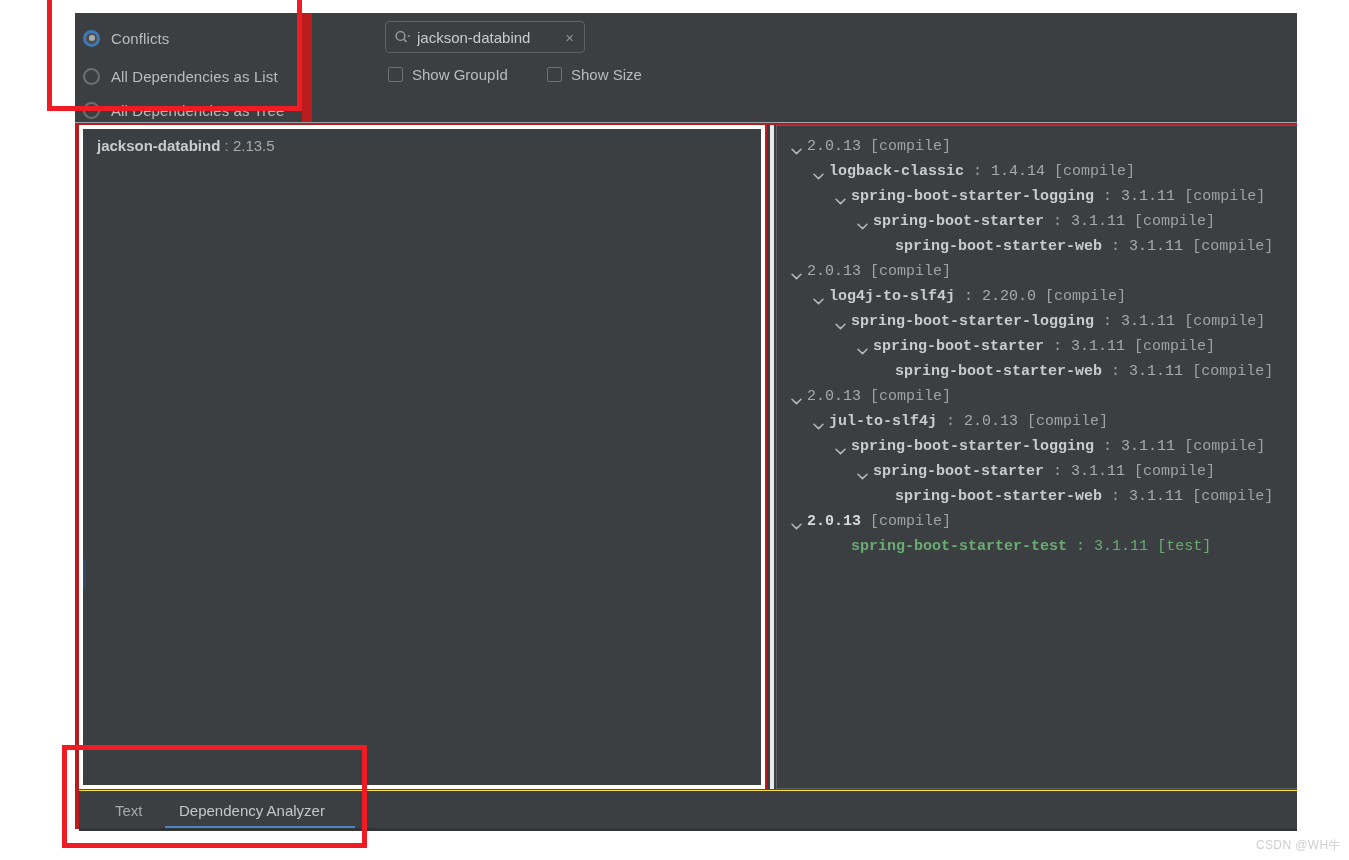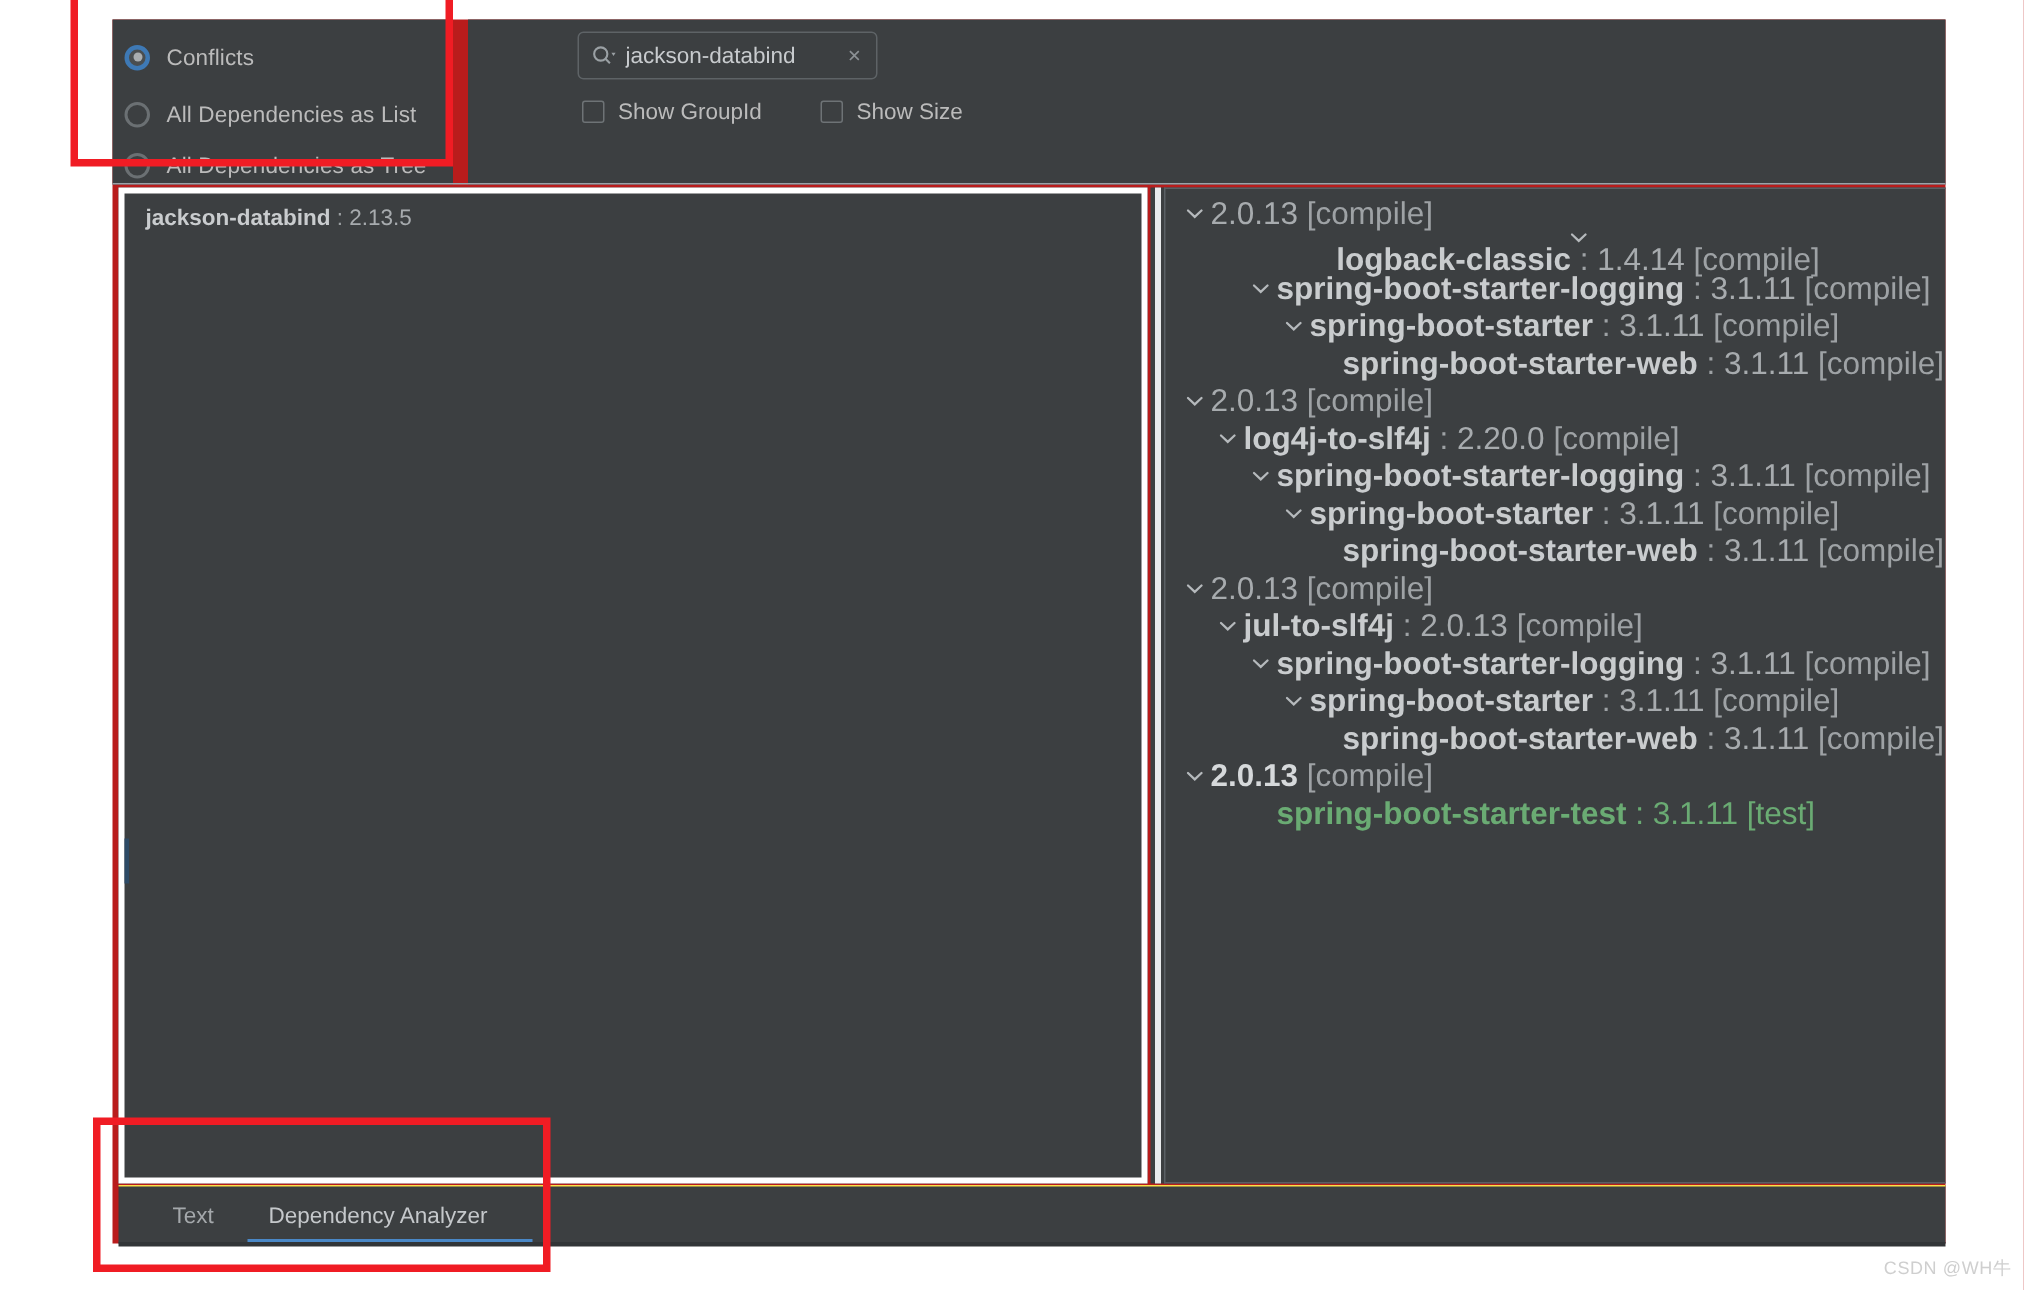--- a/index.html
+++ b/index.html
@@ -188,23 +188,24 @@
     border-right: none;
     box-sizing: border-box;
     overflow: hidden;
   }
 
   
   .tree { position: absolute; left: 0; top: 4px; width: 100%; }
   .tree-node {
     height: 25px;
     display: flex;
-    align-items: center;
+    align-items: flex-end;
     white-space: nowrap;
-    font-size: 21px;
+    font-size: 15px;
+    font-family: Liberation Mono, monospace;
   }
   .twisty {
     width: 22px;
     flex: none;
     display: flex;
     align-items: center;
     justify-content: center;
     color: #b5b9bc;
   }
   .node-text { white-space: nowrap; }
@@ -342,21 +343,21 @@
     <div class="pane-right">
       <div class="tree" id="tree">
           <div class="tree-node sc-root" style="padding-left: 8px;">
             <span class="twisty">
               <svg width="11" height="7" viewBox="0 0 11 7">
                 <path d="M1 1.3 L5.5 5.6 L10 1.3" fill="none" stroke="currentColor" stroke-width="1.5" stroke-linecap="round"></path>
               </svg>
             </span>
             <span class="node-text"><span class="nm">2.0.13</span> <span class="scope">[compile]</span></span>
           </div>
-          <div class="tree-node sc-compile" style="padding-left: 30px; flex-direction: column;">
+          <div class="tree-node sc-compile" style="padding-left: 30px;">
             <span class="twisty">
               <svg width="11" height="7" viewBox="0 0 11 7">
                 <path d="M1 1.3 L5.5 5.6 L10 1.3" fill="none" stroke="currentColor" stroke-width="1.5" stroke-linecap="round"></path>
               </svg>
             </span>
             <span class="node-text"><span class="nm">logback-classic</span> <span class="sep">:</span> <span class="ver">1.4.14</span> <span class="scope">[compile]</span></span>
           </div>
           <div class="tree-node sc-compile" style="padding-left: 52px;">
             <span class="twisty">
               <svg width="11" height="7" viewBox="0 0 11 7">

